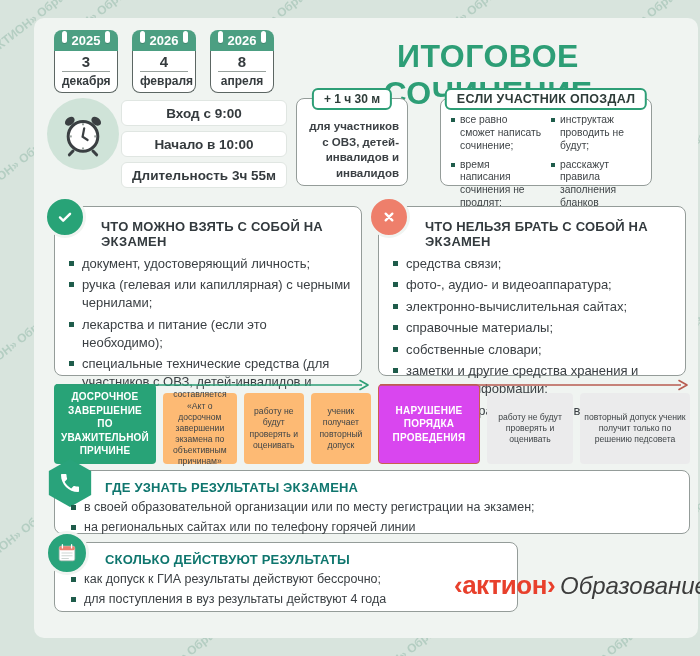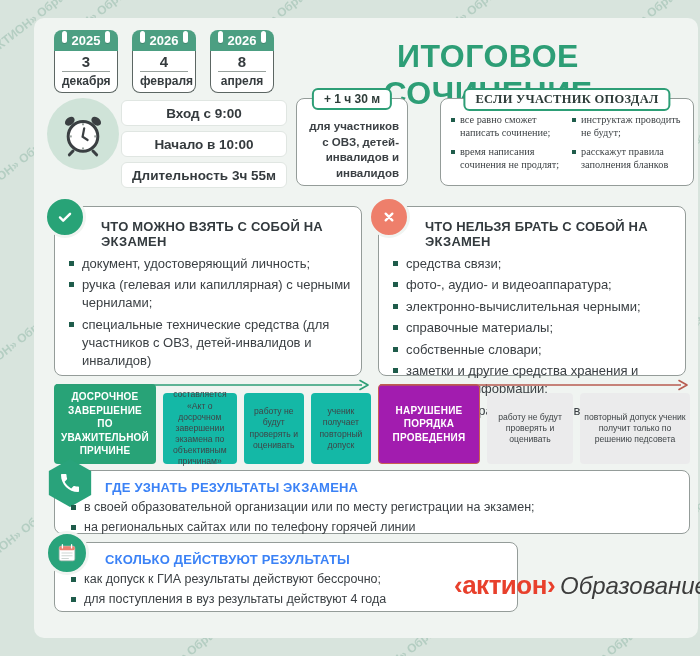--- a/index.html
+++ b/index.html
@@ -66,21 +66,21 @@
     position:absolute; top:-11px; left:50%; transform:translateX(-50%);
     background:#fff; border:2px solid #2d9e76; border-radius:6px;
     padding:2px 10px; font-weight:bold; color:#2e3c39; white-space:nowrap;
   }
   .extra-card { left:262px; top:80px; width:112px; height:88px; }
   .extra-card .badge { font-size:12px; }
   .extra-text {
     padding:20px 8px 0; text-align:right; font-size:11.5px; line-height:1.35;
     color:#3b4044; font-weight:bold;
   }
-  .late-card { left:406px; top:80px; width:254px; height:88px;font-family:Liberation Serif, serif; }
+  .late-card { left:406px; top:80px; width:212px; height:88px; }
   .late-card .badge { font-size:12.5px; letter-spacing:.3px; }
   .late-cols { display:flex; gap:8px; padding:15px 8px 4px 10px; }
   .late-col { flex:1; list-style:none; }
   .late-col li { position:relative; padding-left:9px; font-size:10.3px; line-height:1.25; color:#3f4447; margin-bottom:6px;}
   .late-col li::before { content:""; position:absolute; left:0; top:4px; width:4px; height:4px; background:#1f5c4b; }
 
   
   .big-card { top:188px; width:308px; height:170px; }
   .allowed-card { left:20px; } .forbidden-card { left:344px; }
   .corner-icon {
@@ -95,44 +95,44 @@
 
   
   .flow { position:absolute; top:366px; height:80px; display:flex; gap:7px;justify-content:flex-end; }
   .flow-early { left:20px; width:317px; } .flow-violation { left:344px; width:312px; }
   .flow-label {
     width:102px; flex:none; border-radius:4px; color:#fff; font-size:10px; font-weight:bold;
     display:flex; align-items:center; justify-content:center; text-align:center; padding:4px 5px;
     line-height:1.35; letter-spacing:.2px;
   }
   .flow-early .flow-label { background:#28a377; }
-  .flow-violation .flow-label { background:#a21caf; border:1.5px solid #c9614f; }
+  .flow-violation .flow-label { background:#d946ef; border:1.5px solid #c9614f; }
   .steps { flex:1; display:flex; gap:7px; margin-top:9px; }
   .step {
     flex:1; border-radius:4px; display:flex; align-items:center; justify-content:center;
     text-align:center; font-size:8.6px; line-height:1.3; color:#3f4447; padding:2px 3px;
   }
-  .flow-early .step { background:#14b8a6; } .flow-early .step:first-child { flex:1.25; }
+  .flow-early .step { background:#fdba74; } .flow-early .step:first-child { flex:1.25; }
   .flow-violation .step { background:#ebebec; } .flow-violation .step:last-child { flex:1.3; }
   .flow-arrow { position:absolute; left:0; top:-5px; width:100%; height:12px; }
 
   
   .results-card { left:20px; top:452px; width:636px; height:64px; }
   .validity-card { left:20px; top:524px; width:464px; height:70px; }
   .hex-icon {
     position:absolute; left:-8px; top:-12px; width:46px; height:48px; background:#29a37b;
     clip-path:polygon(50% 0%, 96% 25%, 96% 75%, 50% 100%, 4% 75%, 4% 25%);
     display:flex; align-items:center; justify-content:center;
   }
   .circle-icon {
     position:absolute; left:-10px; top:-12px; width:44px; height:44px; background:#29a37b;
     border-radius:50%; border:3px solid #f0f4f1;
     display:flex; align-items:center; justify-content:center;
   }
-  .wide-title { padding:9px 8px 2px 50px; font-size:13px; font-weight:bold; color:#3b82f6; letter-spacing:.2px;}
+  .wide-title { padding:9px 8px 2px 50px; font-size:13px; font-weight:bold; color:#0f766e; letter-spacing:.2px;}
   .wlist { list-style:none; padding:2px 10px 4px 29px; }
   .wlist li { position:relative; font-size:12.5px; line-height:1.4; color:#3b4044; margin-bottom:2px;}
   .wlist li::before { content:""; position:absolute; left:-13px; top:6px; width:5px; height:5px; background:#1f5c4b; }
 
   .logo { position:absolute; left:420px; top:552px; display:flex; align-items:baseline; }
   .logo-brand { font-size:26px; font-weight:800; color:#e8402c; letter-spacing:-.5px;}
   .logo-suffix { font-size:24px; font-style:italic; color:#3c3c3c; margin-left:5px; }
 </style>
 </head>
 <body>
@@ -235,35 +235,36 @@
   <div class="card big-card allowed-card">
     <div class="corner-icon ok">
       <svg width="22" height="22" viewBox="0 0 24 24">
           <path d="M6.5 12.5 L10 16 L17.5 8.5" stroke="#fff" stroke-width="2.6" fill="none" stroke-linecap="round" stroke-linejoin="round"></path>
         </svg>
     </div>
     <div class="card-title">ЧТО МОЖНО ВЗЯТЬ С СОБОЙ НА ЭКЗАМЕН</div>
     <ul class="blist">
         <li>документ, удостоверяющий личность;</li>
         <li>ручка (гелевая или капиллярная) с черными чернилами;</li>
+        <li>лекарства и питание (если это необходимо);</li>
         <li>специальные технические средства (для участников с ОВЗ, детей-инвалидов и инвалидов)</li>
       </ul>
   </div>
 
   <div class="card big-card forbidden-card">
     <div class="corner-icon no">
       <svg width="20" height="20" viewBox="0 0 24 24">
           <path d="M8 8 L16 16 M16 8 L8 16" stroke="#fff" stroke-width="2.8" fill="none" stroke-linecap="round"></path>
         </svg>
     </div>
     <div class="card-title">ЧТО НЕЛЬЗЯ БРАТЬ С СОБОЙ НА ЭКЗАМЕН</div>
     <ul class="blist">
         <li>средства связи;</li>
         <li>фото-, аудио- и видеоаппаратура;</li>
-        <li>электронно-вычислительная черными;</li>
+        <li>электронно-вычислительная сайтах;</li>
         <li>справочные материалы;</li>
         <li>собственные словари;</li>
         <li>заметки и другие средства хранения и передачи информации;</li>
         <li>тексты литературных произведений</li>
       </ul>
   </div>
 
   <div class="flow flow-early">
     <svg class="flow-arrow" viewBox="0 0 317 12" preserveAspectRatio="none">
       <line x1="2" y1="6" x2="308" y2="6" stroke="#2d9e76" stroke-width="1.6"></line>

